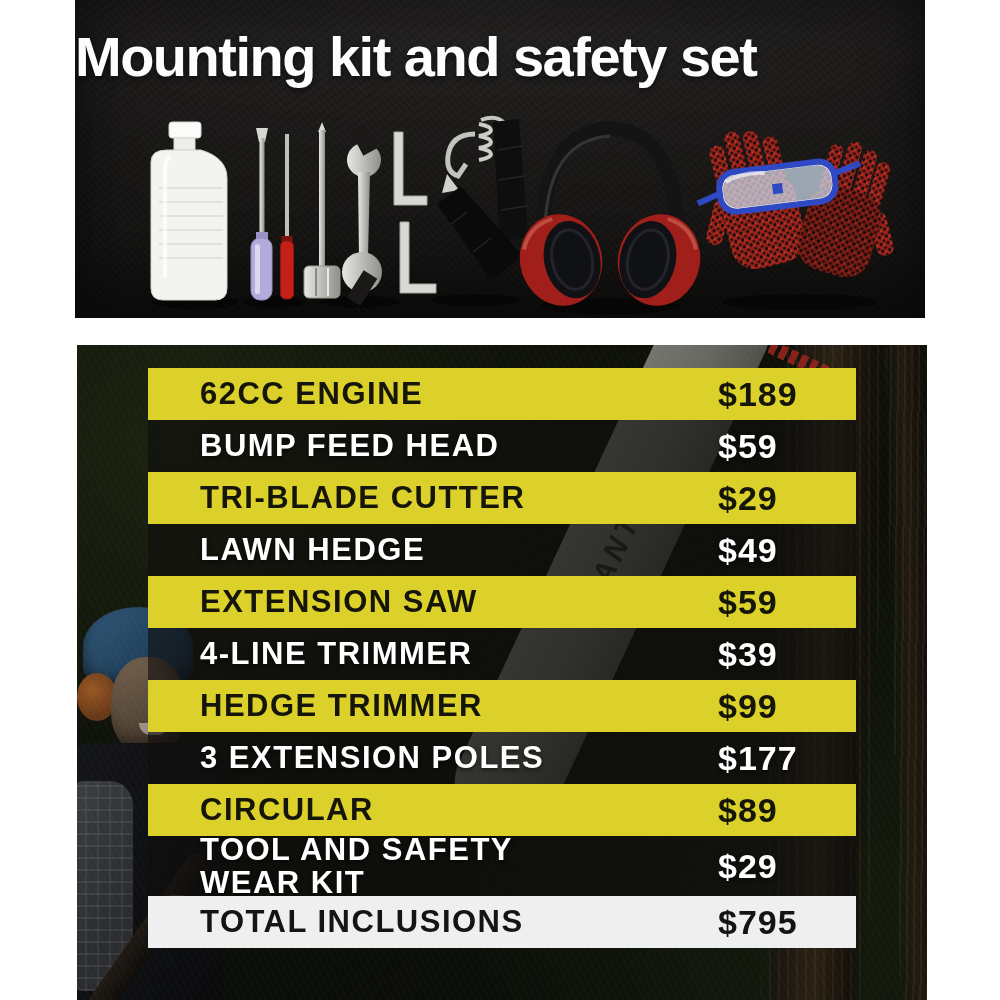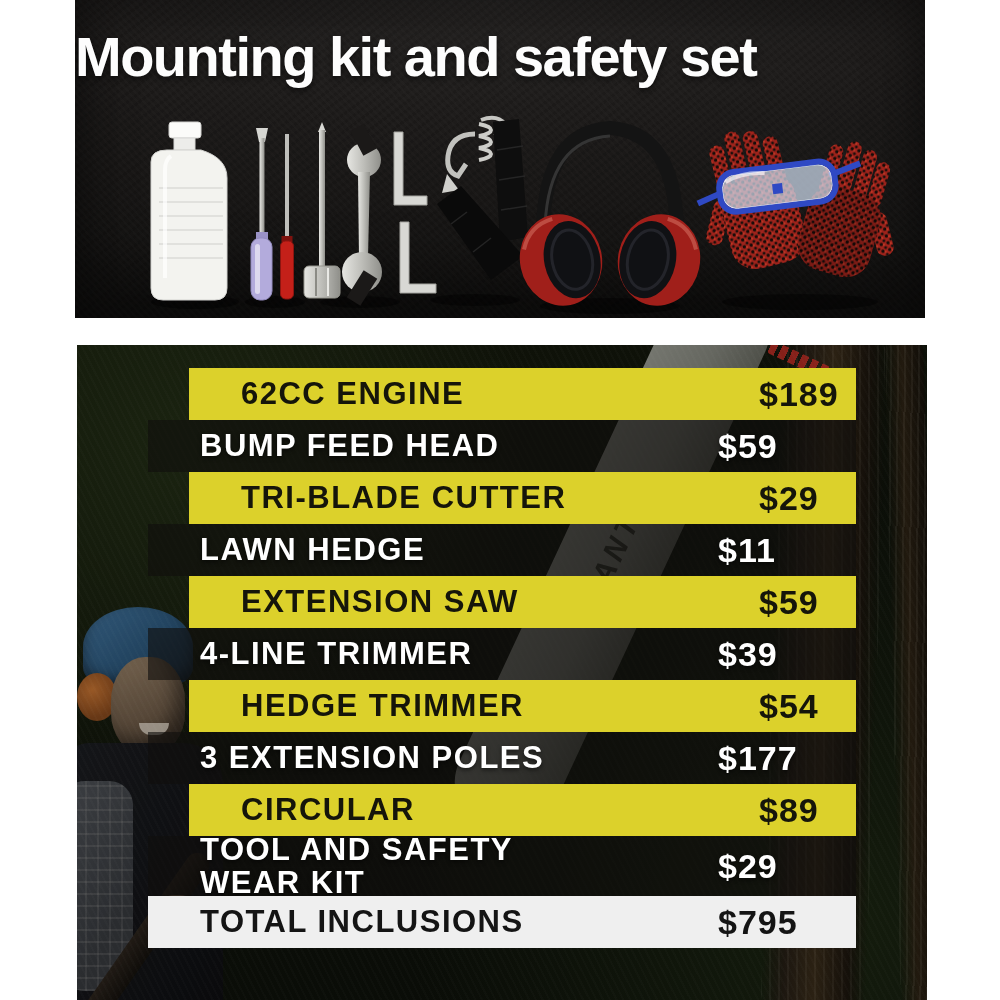--- a/index.html
+++ b/index.html
@@ -79,21 +79,21 @@
       linear-gradient(120deg,#4b4f55,#34373c 70%);}
   .w-pole{position:absolute;left:-30px;top:330px;width:200px;height:24px;border-radius:12px;
     background:linear-gradient(#2a2119,#14100b);transform:rotate(-55deg);}
   .w-hand{position:absolute;left:78px;top:300px;width:44px;height:40px;border-radius:45%;
     background:linear-gradient(150deg,#7d6449,#4f3d2b);}
 
   
   .price-table{position:absolute;left:71px;top:23px;width:708px;z-index:5;}
   .row{position:relative;display:flex;align-items:center;height:52px;padding-left:52px;box-sizing:border-box;}
   .row--tall{height:60px;}
-  .row--yellow{background:var(--accent-yellow,#dcd12b);color:#15150a;margin-left:41px;}
+  .row--yellow{background:var(--accent-yellow,#dcd12b);color:#15150a;}
   .row--dark{background:rgba(16,15,13,.62);color:#ffffff;}
   .row--dark .label, .row--dark .price{text-shadow:0 2px 4px rgba(0,0,0,.55);}
   .row--total{background:var(--total-row,#efefef);color:#141414;}
   .label{font-size:31px;font-weight:bold;letter-spacing:1.5px;line-height:1.08;max-width:400px;}
   .price{position:absolute;left:570px;font-size:34px;font-weight:bold;letter-spacing:1px;}
 </style>
 </head>
 <body>
 
 <div class="page">
@@ -271,33 +271,33 @@
         <div class="row row--dark">
     <span class="label">BUMP FEED HEAD</span>
     <span class="price">$59</span>
   </div>
         <div class="row row--yellow">
     <span class="label">TRI-BLADE CUTTER</span>
     <span class="price">$29</span>
   </div>
         <div class="row row--dark">
     <span class="label">LAWN HEDGE</span>
-    <span class="price">$11</span>
+    <span class="price">$49</span>
   </div>
         <div class="row row--yellow">
     <span class="label">EXTENSION SAW</span>
     <span class="price">$59</span>
   </div>
         <div class="row row--dark">
     <span class="label">4-LINE TRIMMER</span>
     <span class="price">$39</span>
   </div>
         <div class="row row--yellow">
     <span class="label">HEDGE TRIMMER</span>
-    <span class="price">$54</span>
+    <span class="price">$99</span>
   </div>
         <div class="row row--dark">
     <span class="label">3 EXTENSION POLES</span>
     <span class="price">$177</span>
   </div>
         <div class="row row--yellow">
     <span class="label">CIRCULAR</span>
     <span class="price">$89</span>
   </div>
         <div class="row row--dark row--tall">

